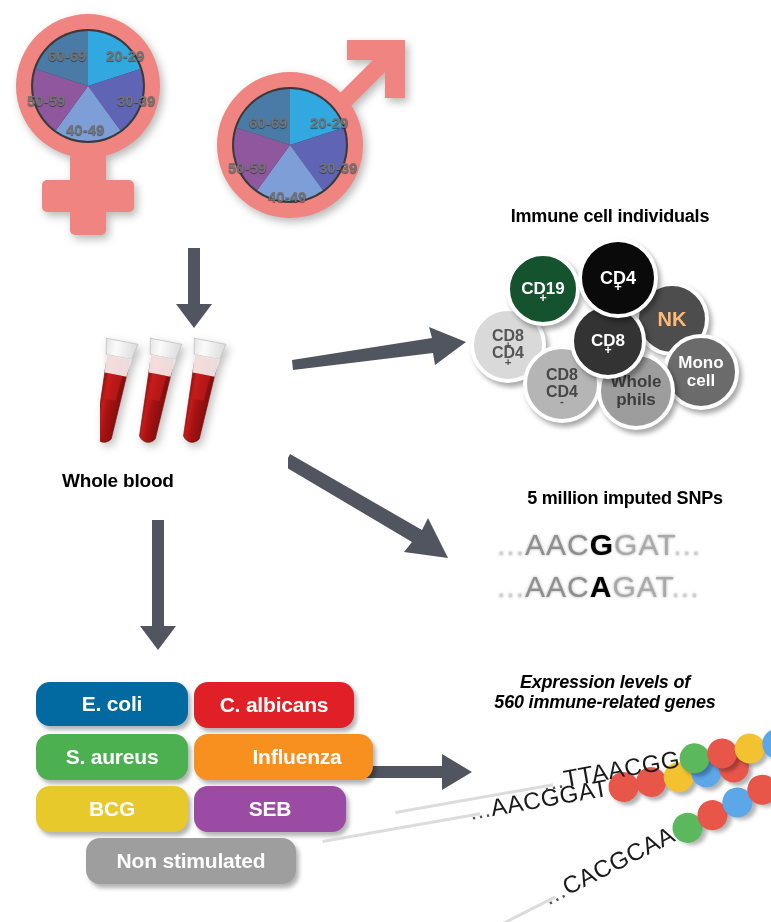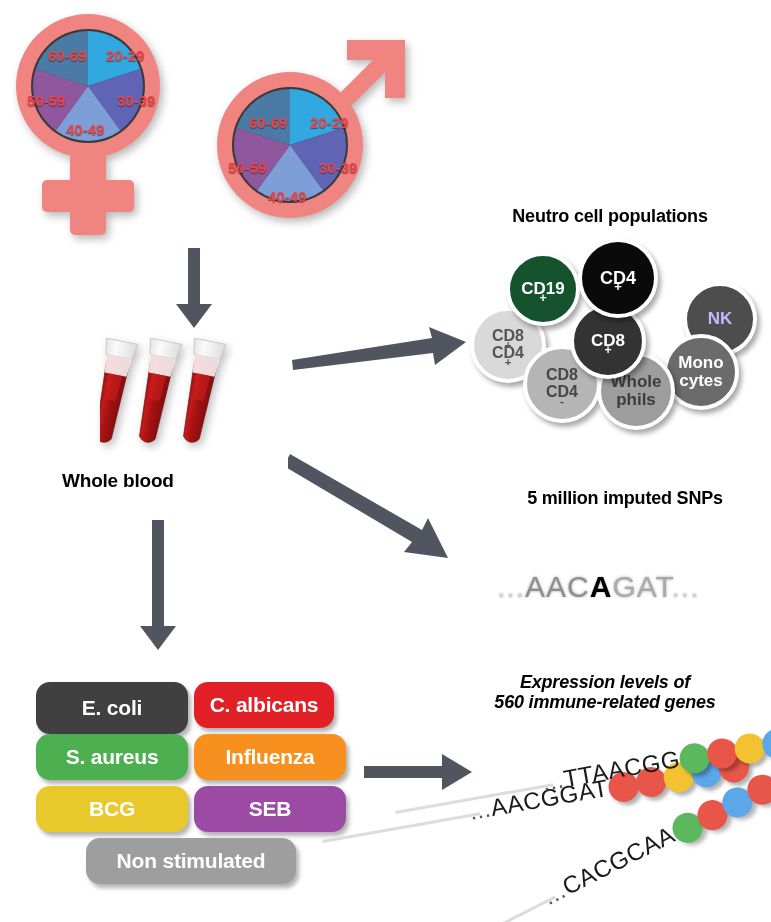--- a/index.html
+++ b/index.html
@@ -18,21 +18,21 @@
   }
   #title-1000{left:168px;top:6px;width:190px;font-size:21px;}
   #title-immune{left:455px;top:206px;width:310px;font-size:18px;}
   #title-snps{left:470px;top:488px;width:310px;font-size:18px;}
   #title-expr{left:449px;top:672px;width:312px;font-size:18px;font-style:italic;}
   #label-wholeblood{left:62px;top:470px;width:200px;font-size:19px;text-align:left;}
 
   
   .sym{filter:drop-shadow(3px 4px 4px rgba(0,0,0,0.28));}
   .pielabel{
-    position:absolute;color:#ef4444;font-weight:bold;white-space:nowrap;
+    position:absolute;color:#737373;font-weight:bold;white-space:nowrap;
     text-shadow:0 1px 1px rgba(0,0,0,.45);pointer-events:none;
   }
 
   
   .cell{
     position:absolute;border-radius:50%;border:4px solid #ffffff;
     box-sizing:border-box;display:flex;align-items:center;justify-content:center;
     text-align:center;font-weight:bold;line-height:1.04;
     box-shadow:3px 4px 5px rgba(0,0,0,0.34);
   }
@@ -170,84 +170,87 @@
     <g transform="translate(94,6) rotate(11 20 0)">
       <path d="M4,12 L28,12 L24,98 a10,12 0 0,1 -16,0 Z" fill="url(#bl)" stroke="#6d0b0b" stroke-width="0.6"></path>
       <path d="M0,0 L32,0 L29,16 L3,16 Z" fill="url(#gl)" stroke="#c9c9c9" stroke-width="1"></path>
       <path d="M3,16 L29,16 L27,34 L5,34 Z" fill="#ffffff" opacity="0.85"></path>
       <path d="M9,34 L23,34 L21,60 L11,60 Z" fill="#d12020" opacity="0.5"></path>
     </g>
   </svg>
 
   <div class="abs heading" id="label-wholeblood">Whole blood</div>
 
-  <div class="abs heading" id="title-immune">Neutro cell populations</div>
+  <div class="abs heading" id="title-immune">Immune cell individuals</div>
   <div class="abs" id="immune-cluster" style="left:0;top:0;width:771px;height:450px;">
       <div class="cell" style="left: 506px; top: 252px; width: 74px; height: 74px; background: #14532d; color: rgb(255, 255, 255); font-size: 17px; z-index: 5;">
         <div>
           <span>CD19<span class="sup">+</span></span>
         </div>
       </div>
       <div class="cell" style="left: 578px; top: 238px; width: 80px; height: 80px; background: rgb(10, 10, 10); color: rgb(255, 255, 255); font-size: 18px; z-index: 7;">
         <div>
           <span>CD4<span class="sup">+</span></span>
         </div>
       </div>
-      <div class="cell" style="left: 683px; top: 282px; width: 74px; height: 74px; background: rgb(77, 77, 77); color: #c4b5fd; font-size: 17px; z-index: 4;">
+      <div class="cell" style="left: 635px; top: 282px; width: 74px; height: 74px; background: rgb(77, 77, 77); color: #fdba74; font-size: 20px; z-index: 4;">
         <div>
           <span>NK</span>
         </div>
       </div>
       <div class="cell" style="left: 470px; top: 307px; width: 76px; height: 76px; background: rgb(217, 217, 217); color: rgb(85, 85, 85); font-size: 16px; z-index: 3;">
         <div>
           <span>CD8<span class="sup">+</span></span>
           <span>CD4<span class="sup">+</span></span>
         </div>
       </div>
       <div class="cell" style="left: 570px; top: 303px; width: 76px; height: 76px; background: rgb(51, 51, 51); color: rgb(255, 255, 255); font-size: 17px; z-index: 6;">
         <div>
           <span>CD8<span class="sup">+</span></span>
         </div>
       </div>
       <div class="cell" style="left: 663px; top: 334px; width: 76px; height: 76px; background: rgb(107, 107, 107); color: rgb(255, 255, 255); font-size: 17px; z-index: 5;">
         <div>
           <span>Mono</span>
-          <span>cytes</span>
+          <span>cell</span>
         </div>
       </div>
       <div class="cell" style="left: 523px; top: 345px; width: 78px; height: 78px; background: rgb(181, 181, 181); color: rgb(71, 71, 71); font-size: 16px; z-index: 4;">
         <div>
           <span>CD8<span class="sup">-</span></span>
           <span>CD4<span class="sup">-</span></span>
         </div>
       </div>
       <div class="cell" style="left: 597px; top: 352px; width: 78px; height: 78px; background: rgb(157, 157, 157); color: rgb(61, 61, 61); font-size: 17px; z-index: 5;">
         <div>
           <span>Whole</span>
           <span>phils</span>
         </div>
       </div>
     </div>
 
   <div class="abs heading" id="title-snps">5 million imputed SNPs</div>
+  <div class="snpline" style="left:497px;top:528px;">
+    <span class="fade">...</span><span class="mid">AAC</span><b>G</b><span>GAT</span><span class="fade">...</span>
+  </div>
   <div class="snpline" style="left:497px;top:570px;">
     <span class="fade">...</span><span class="mid">AAC</span><b>A</b><span>GAT</span><span class="fade">...</span>
   </div>
 
   <div class="abs" id="stim-panel" style="left:0;top:0;width:400px;height:922px;">
-      <div class="pill" style="left: 36px; top: 682px; width: 152px; height: 52px; background: #404040;">
+      <div class="pill" style="left: 36px; top: 682px; width: 152px; height: 44px; background: #0369a1;">
         <span>E. coli</span>
       </div>
-      <div class="pill" style="left: 194px; top: 682px; width: 140px; height: 46px; background: rgb(224, 32, 38);">
+      <div class="pill" style="left: 194px; top: 682px; width: 160px; height: 46px; background: rgb(224, 32, 38);">
         <span>C. albicans</span>
       </div>
       <div class="pill" style="left: 36px; top: 734px; width: 152px; height: 46px; background: rgb(76, 175, 80);">
         <span>S. aureus</span>
       </div>
-      <div class="pill" style="left: 194px; top: 734px; width: 152px; height: 46px; background: rgb(247, 144, 30);">
+      <div class="pill" style="left: 194px; top: 734px; width: 152px; height: 46px; background: rgb(247, 144, 30); padding-left: 27px;">
         <span>Influenza</span>
       </div>
       <div class="pill" style="left: 194px; top: 786px; width: 152px; height: 46px; background: rgb(155, 75, 163);">
         <span>SEB</span>
       </div>
       <div class="pill" style="left: 36px; top: 786px; width: 152px; height: 46px; background: rgb(232, 201, 44);">
         <span>BCG</span>
       </div>
       <div class="pill" style="left: 86px; top: 838px; width: 210px; height: 46px; background: rgb(158, 158, 158);">
         <span>Non stimulated</span>

